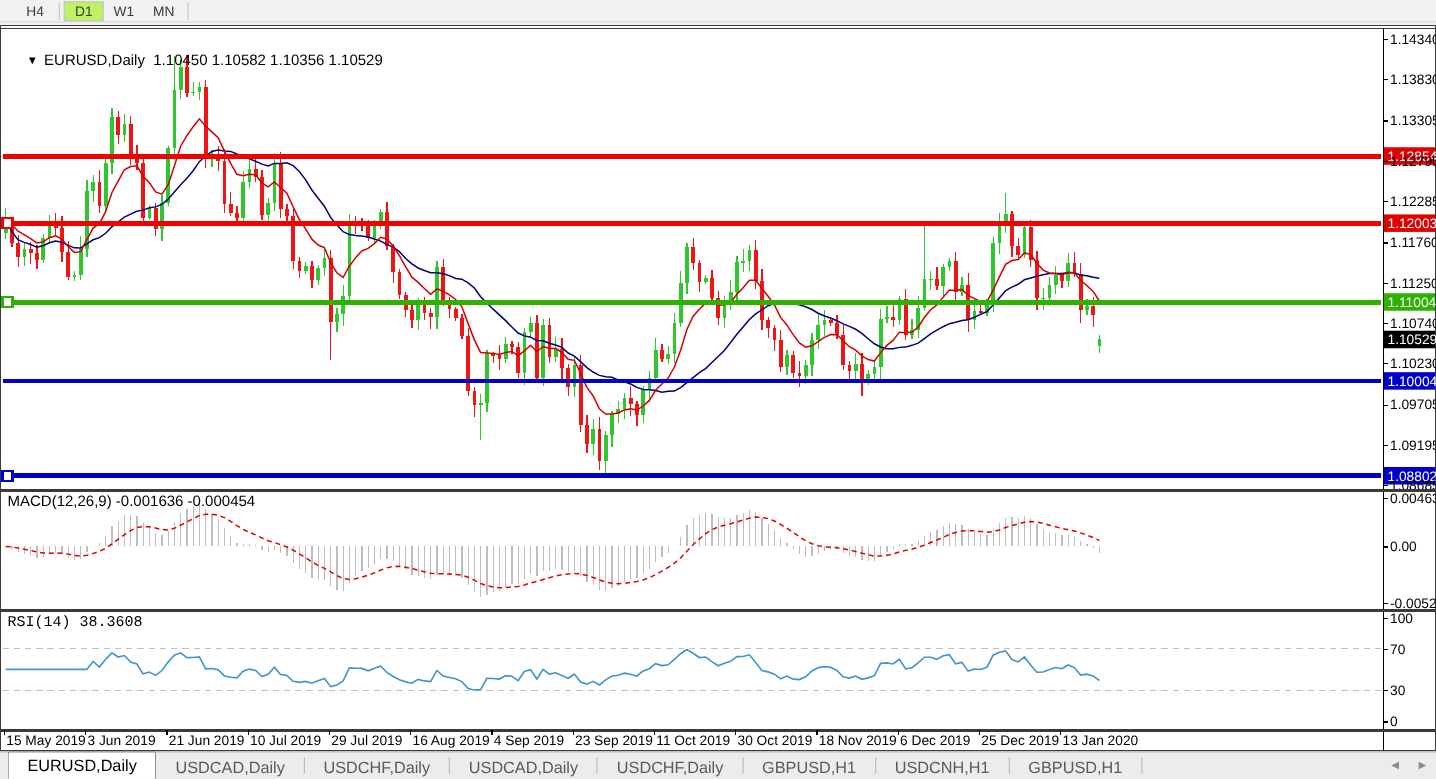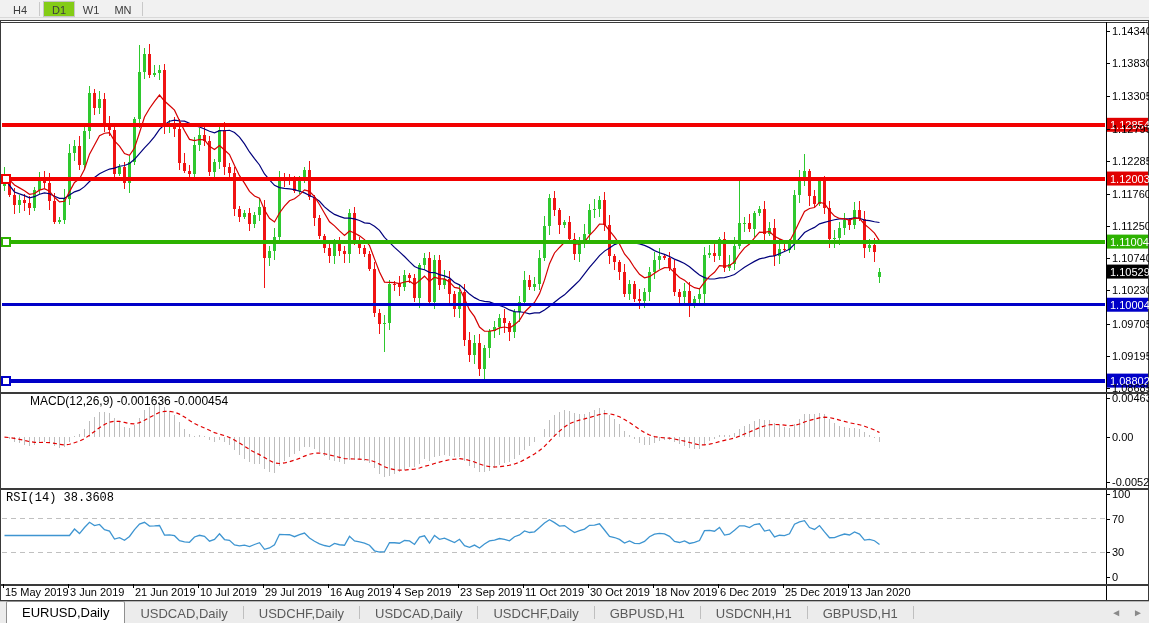--- a/index.html
+++ b/index.html
@@ -6,39 +6,39 @@
   body{
     width:1149px;height:623px;position:relative;overflow:hidden;
     background:#f0f0f0;
     font-family:"Liberation Sans",sans-serif;
     -webkit-font-smoothing:none;
   }
   
   #toolbar{
     position:absolute;left:0;top:0;width:1149px;height:18px;
     background:#f1f1f1;border-bottom:1px solid #d9d9d9;
-    display:flex;align-items:center;padding-left:4px;box-sizing:border-box;
+    display:flex;align-items:center;padding-left:12px;box-sizing:border-box;
   }
   .tf-btn{
     width:32px;height:16px;line-height:16px;text-align:center;
     font-size:11px;color:#3c3c3c;cursor:default;background:transparent;
     border:1px solid transparent;box-sizing:border-box;
   }
-  .tf-btn.active{background:#84cc16;border:1px solid #c6c6c6;}
+  .tf-btn.active{background:#bef264;border:1px solid #c6c6c6;}
   .tf-sep{width:1px;height:14px;background:#c9c9c9;margin:0 3px;}
   
   #chart-window{position:absolute;left:0;top:20px;width:1149px;height:581px;}
   #chart-svg{position:absolute;left:0;top:0;}
   .overlay-label{
     position:absolute;font-size:12px;color:#000;white-space:pre;
     font-family:"Liberation Sans",sans-serif;
   }
   #main-title{left:8px;top:7px;}
   #main-title .caret{font-size:9px;position:relative;top:-1px;margin-right:5px;}
-  #macd-label{left:6px;top:374px;margin-left:24px;}
+  #macd-label{left:6px;top:374px;}
   #rsi-label{left:6px;top:471px;font-family:Liberation Mono, monospace;}
   
   #tabbar{
     position:absolute;left:0;top:601px;width:1149px;height:22px;
     background:#ececec;border-top:1px solid #b5b5b5;
     display:flex;align-items:flex-end;padding-left:6px;box-sizing:border-box;
     font-size:13px;
   }
   .tab{
     height:19px;line-height:19px;padding:0 15px;color:#5a5a5a;
@@ -695,20 +695,23 @@
       <line x1="653.5" y1="564" x2="653.5" y2="568" stroke="#000" shape-rendering="crispEdges"></line>
       <text x="655" y="576" font-size="11" font-family="&quot;Liberation Sans&quot;,sans-serif" fill="#000000">18 Nov 2019</text>
       <line x1="718.5" y1="564" x2="718.5" y2="568" stroke="#000" shape-rendering="crispEdges"></line>
       <text x="720" y="576" font-size="11" font-family="&quot;Liberation Sans&quot;,sans-serif" fill="#000000">6 Dec 2019</text>
       <line x1="783.5" y1="564" x2="783.5" y2="568" stroke="#000" shape-rendering="crispEdges"></line>
       <text x="785" y="576" font-size="11" font-family="&quot;Liberation Sans&quot;,sans-serif" fill="#000000">25 Dec 2019</text>
       <line x1="848.5" y1="564" x2="848.5" y2="568" stroke="#000" shape-rendering="crispEdges"></line>
       <text x="850" y="576" font-size="11" font-family="&quot;Liberation Sans&quot;,sans-serif" fill="#000000">13 Jan 2020</text>
     </svg>
 
+  <div id="main-title" class="overlay-label">
+    <span class="caret">▼</span><span>EURUSD,Daily</span>&nbsp;&nbsp;<span>1.10450</span>&nbsp;<span>1.10582</span>&nbsp;<span>1.10356</span>&nbsp;<span>1.10529</span>
+  </div>
 
   <div id="macd-label" class="overlay-label">MACD(12,26,9) -0.001636 -0.000454</div>
   <div id="rsi-label" class="overlay-label">RSI(14) 38.3608</div>
 </div>
 
 <div id="tabbar">
   <div class="tab active">EURUSD,Daily</div>
   <div class="tab">USDCAD,Daily</div>
   <div class="tab-sep"></div>
   <div class="tab">USDCHF,Daily</div>

